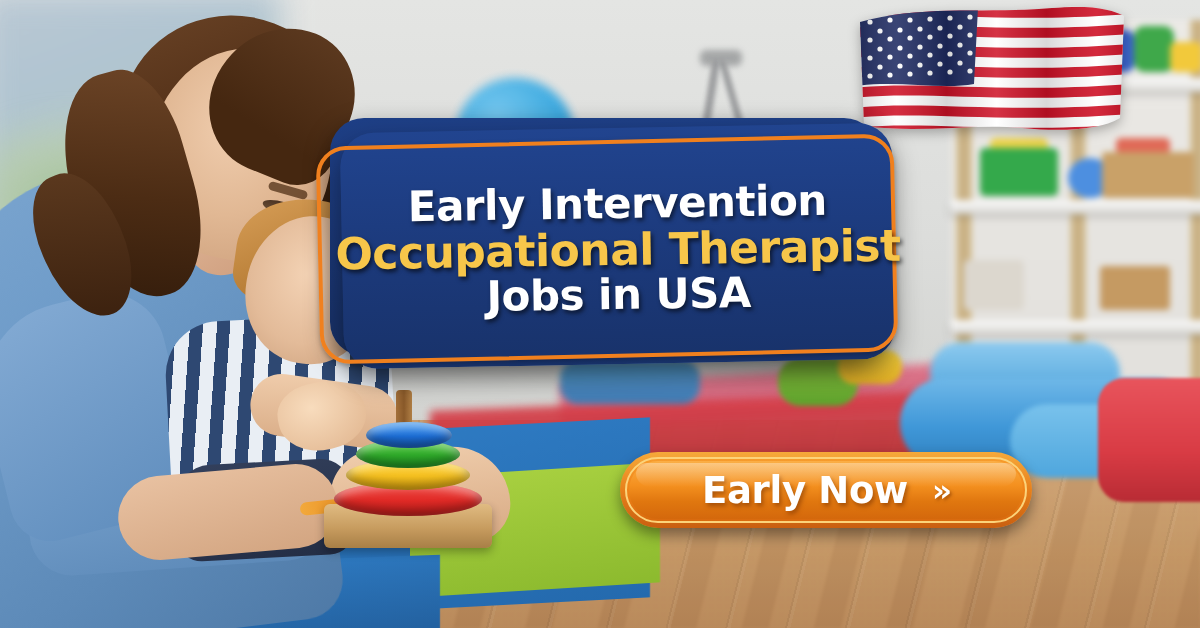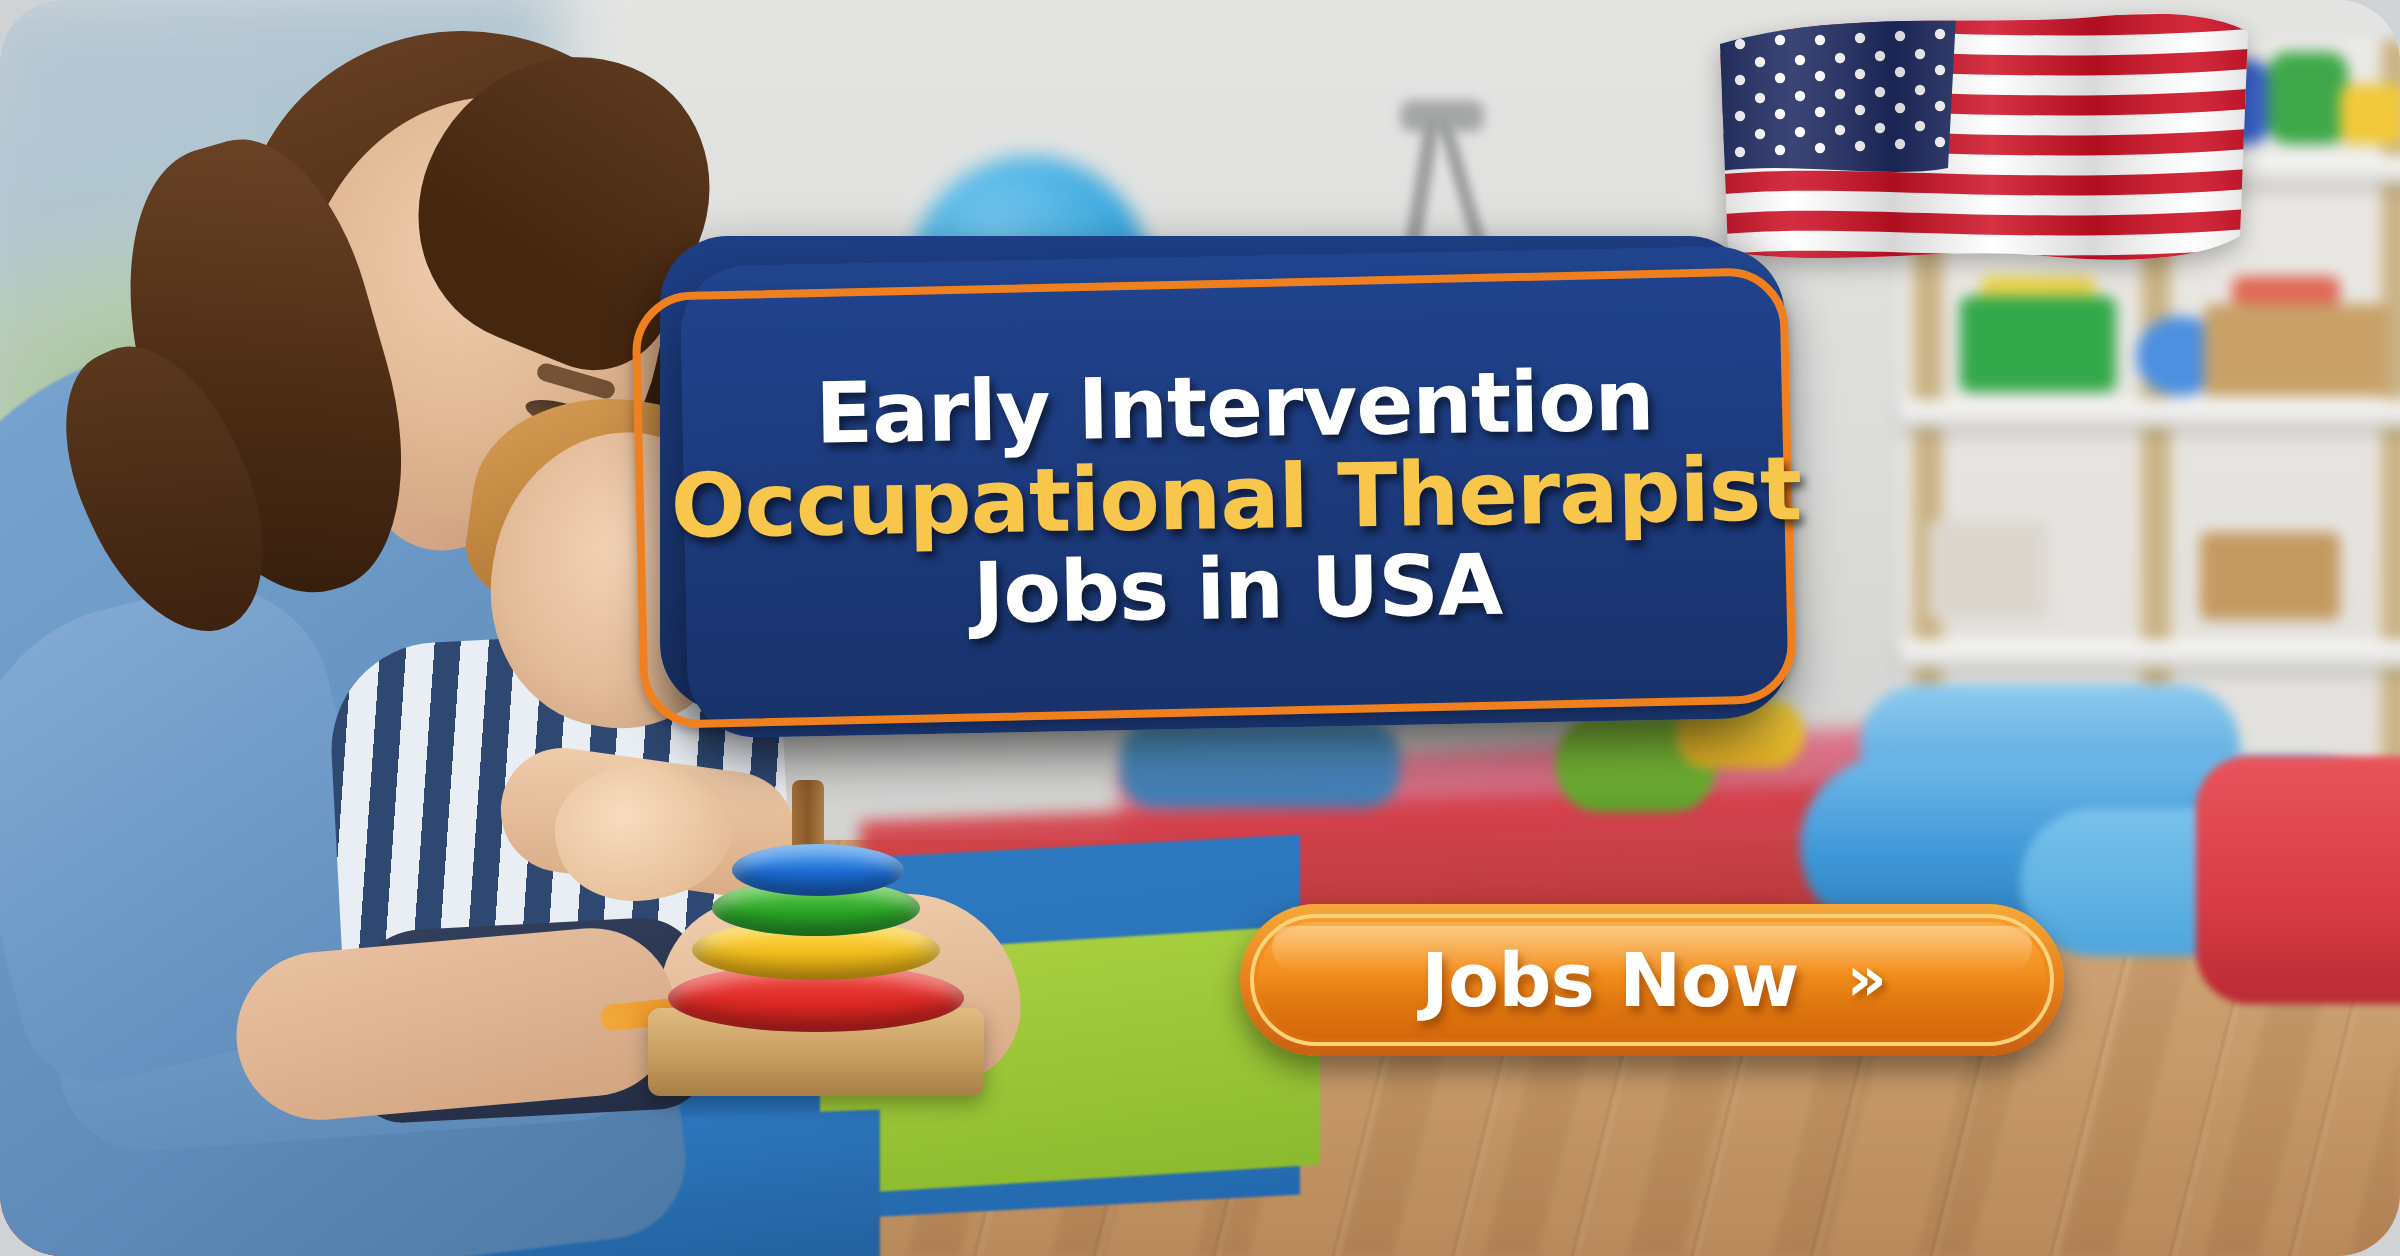--- a/index.html
+++ b/index.html
@@ -5,21 +5,20 @@
 <style>
   * { margin:0; padding:0; box-sizing:border-box; }
   html,body { width:1200px; height:628px; overflow:hidden; background:#cfd3d6; }
   body { font-family:"Liberation Sans", sans-serif; }
 
   .banner {
     position:relative;
     width:1200px; height:628px;
     overflow:hidden;
     background:#d8d9d6;
-    border-radius:31px;
   }
 
   
   .photo { position:absolute; inset:0; overflow:hidden; }
 
   
   .wall {
     position:absolute; left:0; top:0; width:1200px; height:430px;
     background:
       linear-gradient(180deg,#e4e5e3 0%,#dcdddb 55%,#d2d3d0 100%);
@@ -619,19 +618,19 @@
       <div class="hl hl-1">Early Intervention</div>
       <div class="hl hl-2">Occupational Therapist</div>
       <div class="hl hl-3">Jobs in USA</div>
     </div>
   </div>
 
   <div class="cta">
     <div class="cta-outer"></div>
     <div class="cta-rim"></div>
     <div class="cta-face">
-      <span class="cta-label">Jobs Now</span>
+      <span class="cta-label">Early Now</span>
       <span class="cta-arrow">»</span>
     </div>
     <div class="cta-gloss"></div>
   </div>
 
 </div>
 
 </body></html>

